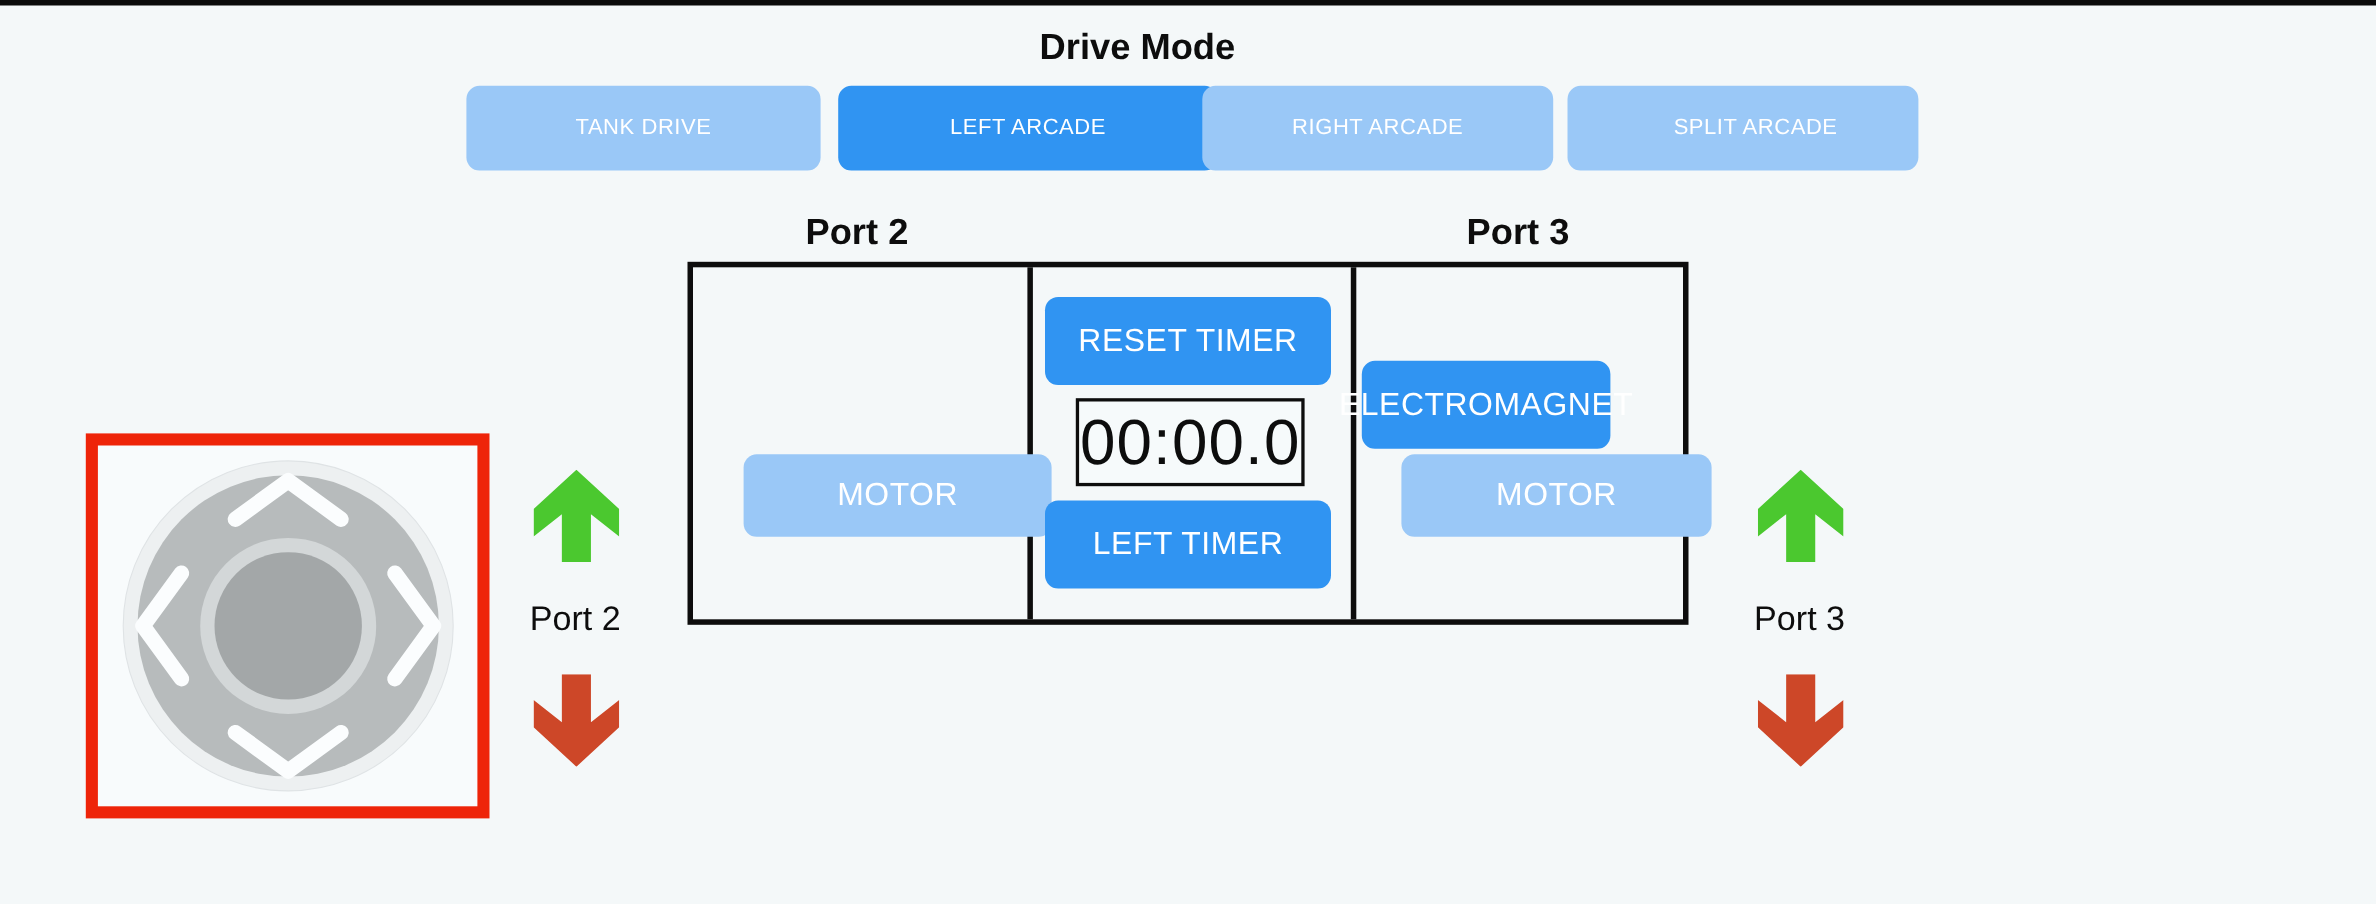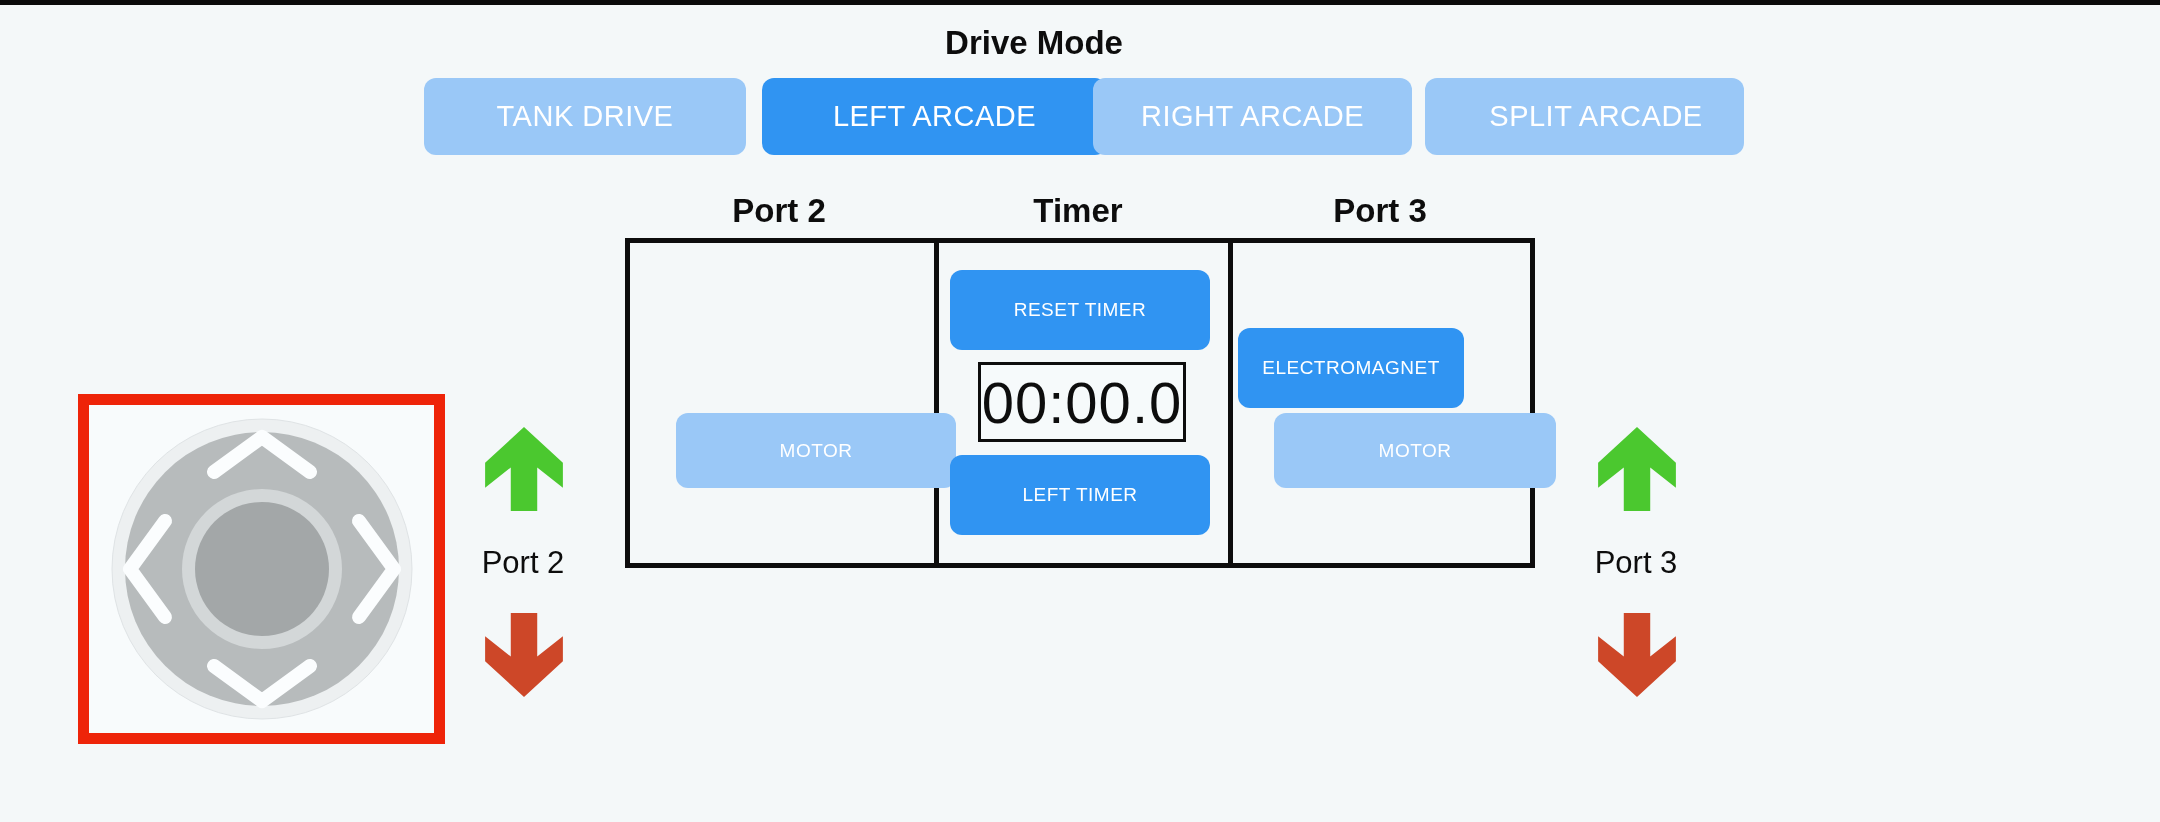--- a/index.html
+++ b/index.html
@@ -18,21 +18,21 @@
   .page-title {
     position: absolute; left: 0; top: 24px; width: 2068px;
     text-align: center; font-size: 33px; font-weight: bold; color: #0d0d0d;
   }
   
   .drive-btn {
     position: absolute; top: 78px; height: 77px;
     border: none; border-radius: 12px;
     background: #9ac8f7; color: #ffffff;
     font-family: "Liberation Sans", sans-serif;
-    font-size: 29px; letter-spacing: 0.5px;
+    font-size: 20px; letter-spacing: 0.5px;
     display: flex; align-items: center; justify-content: center;
     cursor: pointer; padding: 0;
   }
   .drive-btn.active { background: #3094f2; }
   .btn-tank  { left: 424px;  width: 322px; }
   .btn-larc  { left: 762px;  width: 345px; }
   .btn-rarc  { left: 1093px; width: 319px; }
   .btn-sarc  { left: 1425px; width: 319px; padding-left: 23px; }
 
   
@@ -53,21 +53,21 @@
   }
   .panel .divider {
     position: absolute; top: 0; bottom: 0; width: 5px; background: #0d0d0d;
   }
   .div-1 { left: 304px; }
   .div-2 { left: 598px; }
 
   .panel-btn {
     position: absolute; border: none; border-radius: 12px;
     color: #ffffff; font-family: "Liberation Sans", sans-serif;
-    font-size: 19px; letter-spacing: 0.5px;
+    font-size: 29px; letter-spacing: 0.5px;
     display: flex; align-items: center; justify-content: center;
     cursor: pointer; padding: 0;
   }
   .blue      { background: #3094f2; }
   .lightblue { background: #9ac8f7; margin-left: 36px; }
   .btn-led     { left: 640px;  top: 312px; width: 280px; height: 80px; }
   .btn-motor2  { left: 640px;  top: 413px; width: 280px; height: 75px; }
   .btn-reset   { left: 950px;  top: 270px; width: 260px; height: 80px; }
   .btn-start   { left: 950px;  top: 455px; width: 260px; height: 80px; }
   .btn-magnet  { left: 1238px; top: 328px; width: 226px; height: 80px; }
@@ -109,21 +109,20 @@
   <div class="topbar"></div>
 
   <div class="page-title">Drive Mode</div>
 
   <button class="drive-btn btn-tank">TANK DRIVE</button>
   <button class="drive-btn btn-larc active">LEFT ARCADE</button>
   <button class="drive-btn btn-rarc">RIGHT ARCADE</button>
   <button class="drive-btn btn-sarc">SPLIT ARCADE</button>
 
   <div class="col-header hdr-port2">Port 2</div>
-  <div class="col-header hdr-timer">Timer</div>
   <div class="col-header hdr-port3">Port 3</div>
 
   <div class="panel">
     <div class="divider div-1"></div>
     <div class="divider div-2"></div>
   </div>
 
   <button class="panel-btn lightblue btn-motor2">MOTOR</button>
 
   <button class="panel-btn blue btn-reset">RESET TIMER</button>

